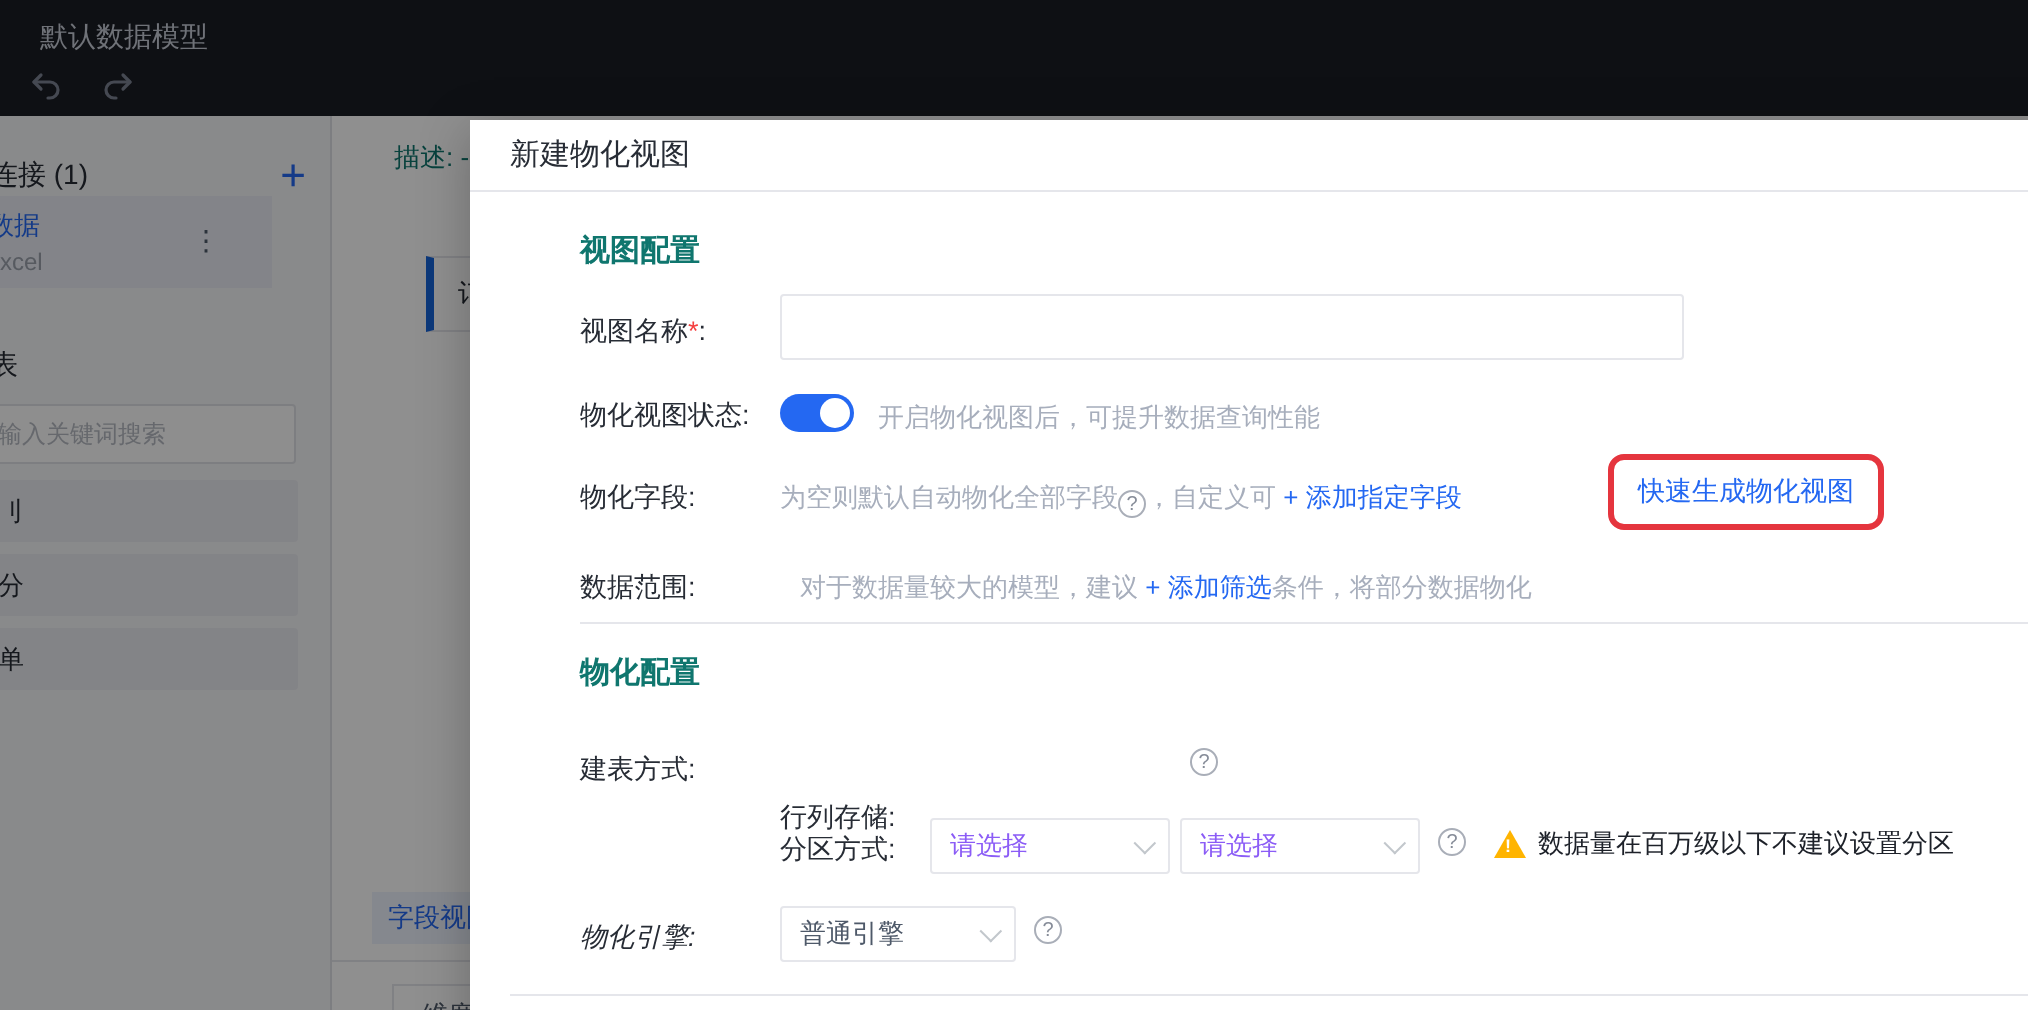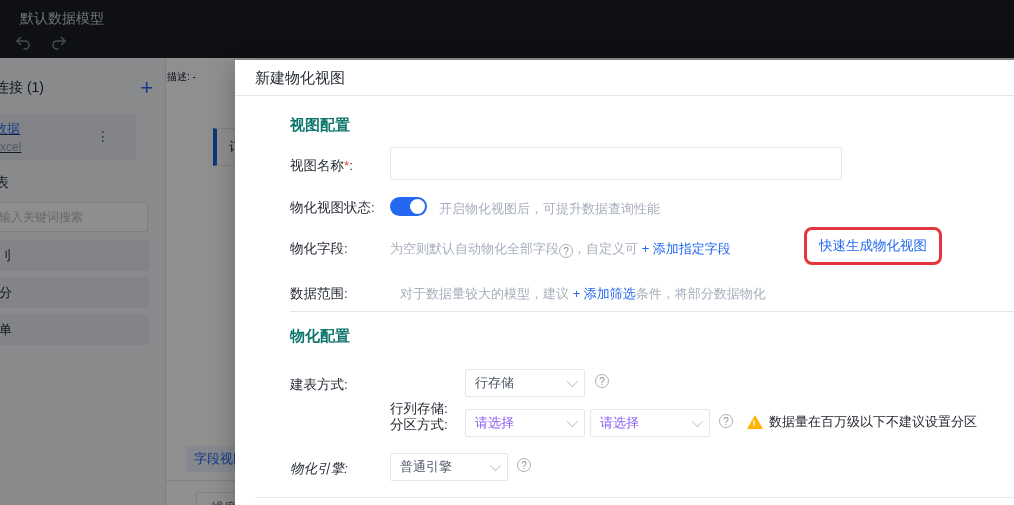--- a/index.html
+++ b/index.html
@@ -11,32 +11,32 @@
   .topbar { position:absolute; left:0; top:0; width:100%; height:58px; background:#1a1d24; z-index:1; }
   .tb-title { position:absolute; left:20px; top:10px; font-size:14px; color:#c6cbd6; }
   .tb-actions { position:absolute; left:14px; top:34px; display:flex; gap:18px; }
   .tb-icon { width:18px; height:18px; color:#7b8292; cursor:pointer; }
   .tb-icon svg { width:18px; height:18px; display:block; }
 
   
   .sidebar { position:absolute; left:0; top:58px; width:166px; bottom:0; background:#f5f6f8; border-right:1px solid #dfe1e6; z-index:1; overflow:hidden; }
   .sb-header { position:absolute; left:-5px; top:20px; width:160px; display:flex; justify-content:space-between; align-items:center; font-size:14px; color:#272c35; }
   .plus { color:#2468f2; font-size:22px; font-weight:400; line-height:20px; cursor:pointer; padding-right:2px; }
-  .sb-conn { position:absolute; left:0; top:56px; width:136px; height:46px; background:#e9ecf4; padding:6px 0 0 0;text-decoration:underline; }
+  .sb-conn { position:absolute; left:0; top:40px; width:136px; height:46px; background:#e9ecf4; padding:6px 0 0 0; }
   .sb-conn-name { margin-left:-6px; color:#2468f2; font-size:13px; }
   .sb-conn-type { margin-left:-8px; color:#9ba1ac; font-size:12px; margin-top:2px; }
   .dots { position:absolute; right:26px; top:14px; color:#4e5969; font-size:14px; letter-spacing:0; cursor:pointer; }
   .sb-tables-header { position:absolute; left:-5px; top:116px; font-size:14px; color:#272c35; }
   .sb-search { position:absolute; left:-12px; top:144px; width:160px; height:30px; border:1px solid #dfe1e6; background:#fdfdfd; border-radius:2px; padding-left:10px; font-size:12px; color:#4e5969; font-family:inherit; outline:none; }
   .sb-search::placeholder { color:#b6bac2; }
   .sb-row { position:absolute; left:0; width:152px; height:31px; background:#eaecf1; border-radius:2px; line-height:31px; padding-left:2px; color:#272c35; font-size:13px; cursor:pointer; }
 
   
   .main { position:absolute; left:166px; top:58px; right:0; bottom:0; background:#ffffff; z-index:1; }
-  .desc { position:absolute; left:1px; top:12px; color:#0f172a; font-size:10px; }
+  .desc { position:absolute; left:31px; top:12px; color:#0f766e; font-size:13px; }
   .table-tab { position:absolute; left:47px; top:70px; width:120px; height:38px; background:#fff; border:1px solid #e5e6eb; border-left:4px solid #1664d9; line-height:36px; padding-left:12px; color:#272c35; font-size:13px; cursor:pointer; }
   .bottom-tab { position:absolute; left:20px; top:388px; padding:4px 8px; background:#edf2fd; color:#2468f2; font-size:13px; cursor:pointer; }
   .main-divider { position:absolute; left:0; right:0; top:422px; height:1px; background:#e5e6eb; }
   .dim-row { position:absolute; left:30px; top:434px; padding:6px 14px; border:1px solid #e5e6eb; border-bottom:none; color:#4e5969; font-size:13px; }
 
   
   .overlay { position:absolute; inset:0; background:rgba(0,0,0,0.44); z-index:5; }
 
   
   .modal { position:absolute; left:235px; top:60px; width:800px; height:470px; background:#fff; z-index:10; box-shadow:0 6px 24px rgba(0,0,0,0.25); }
@@ -147,24 +147,20 @@
 
     <div class="m-label" style="left:55px; top:225px;">数据范围:</div>
     <div class="m-hint" style="left:155px; top:225px;margin-left:10px;"><span>对于数据量较大的模型，建议 </span><span class="blue">+ 添加筛选</span><span>条件，将部分数据物化</span></div>
 
     <div class="m-divider"></div>
 
     <div class="m-section" style="left:55px; top:267px;">物化配置</div>
 
     <div class="m-label" style="left:55px; top:316px;">建表方式:</div>
     <div class="m-label" style="left:155px; top:304px;margin-top:36px;">行列存储:</div>
-    <div class="select" style="left:230px; top:309px;">
-      <span class="sel-val">行存储</span>
-      <span class="chev"></span>
-    </div>
     <span class="help abs" style="left:360px; top:314px;">?</span>
 
     <div class="m-label" style="left:155px; top:356px;">分区方式:</div>
     <div class="select ph" style="left:230px; top:349px;">
       <span class="sel-val">请选择</span>
       <span class="chev"></span>
     </div>
     <div class="select ph" style="left:355px; top:349px;">
       <span class="sel-val">请选择</span>
       <span class="chev"></span>

